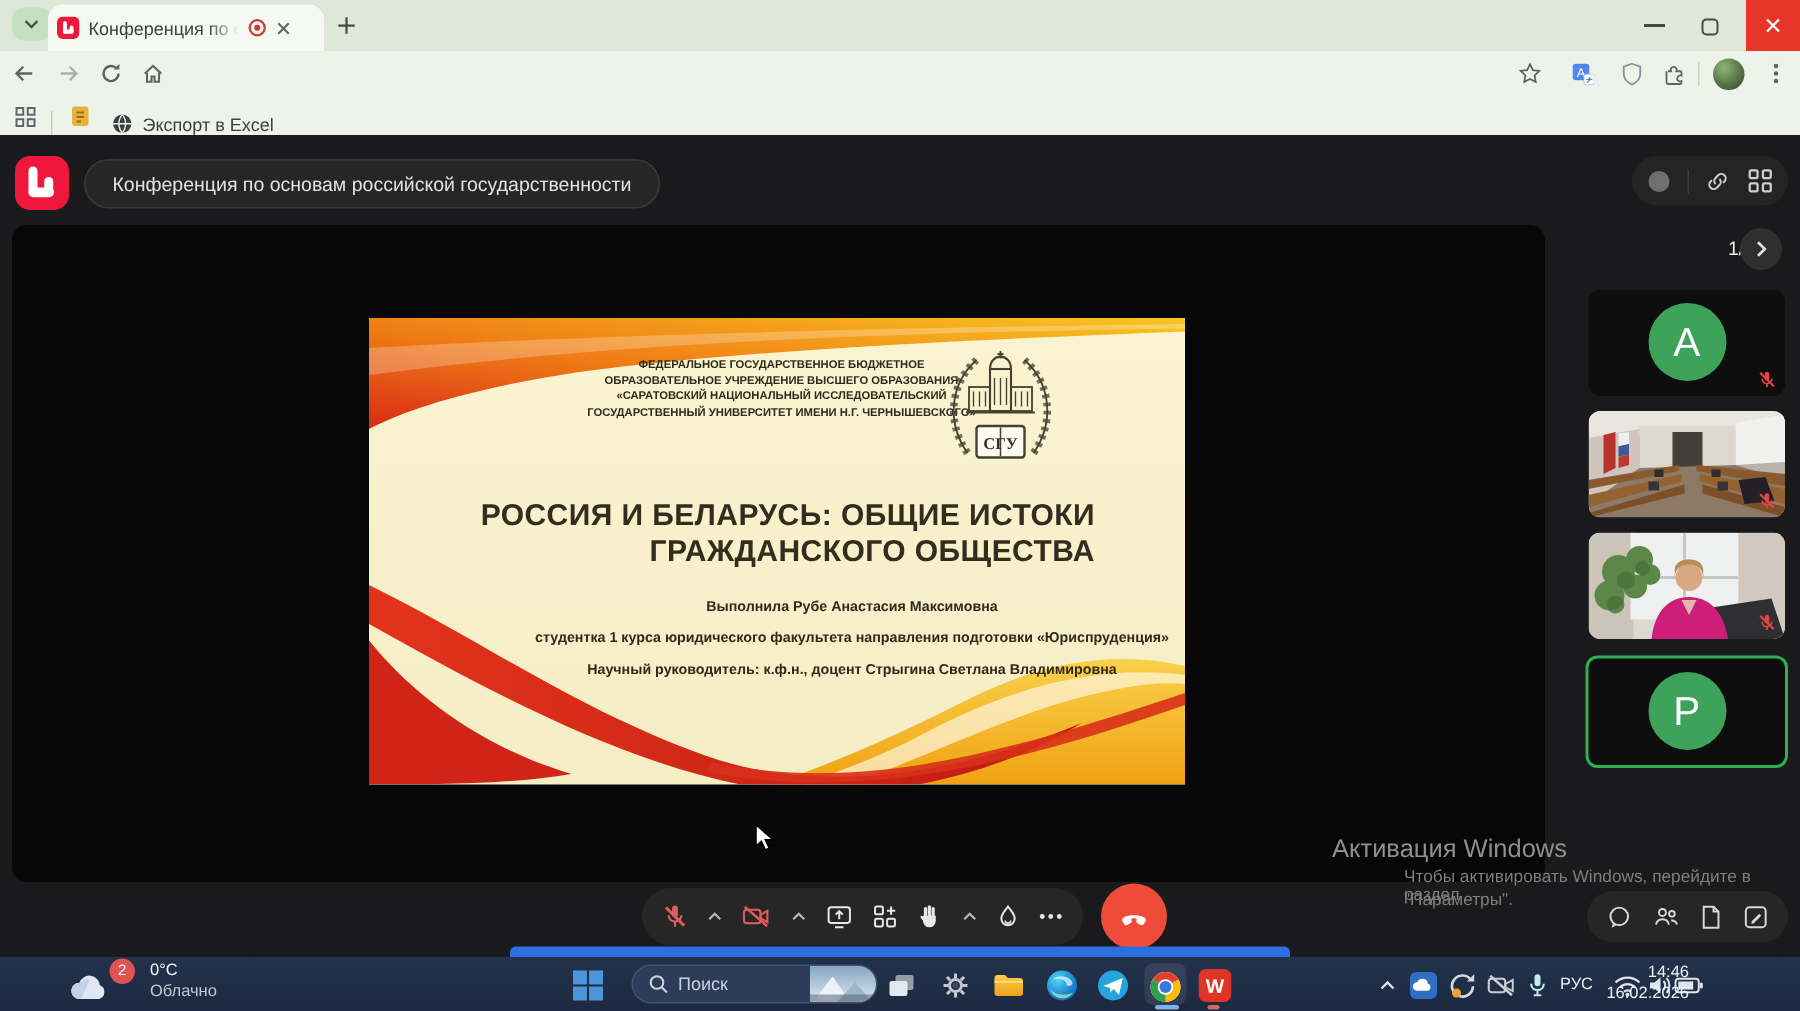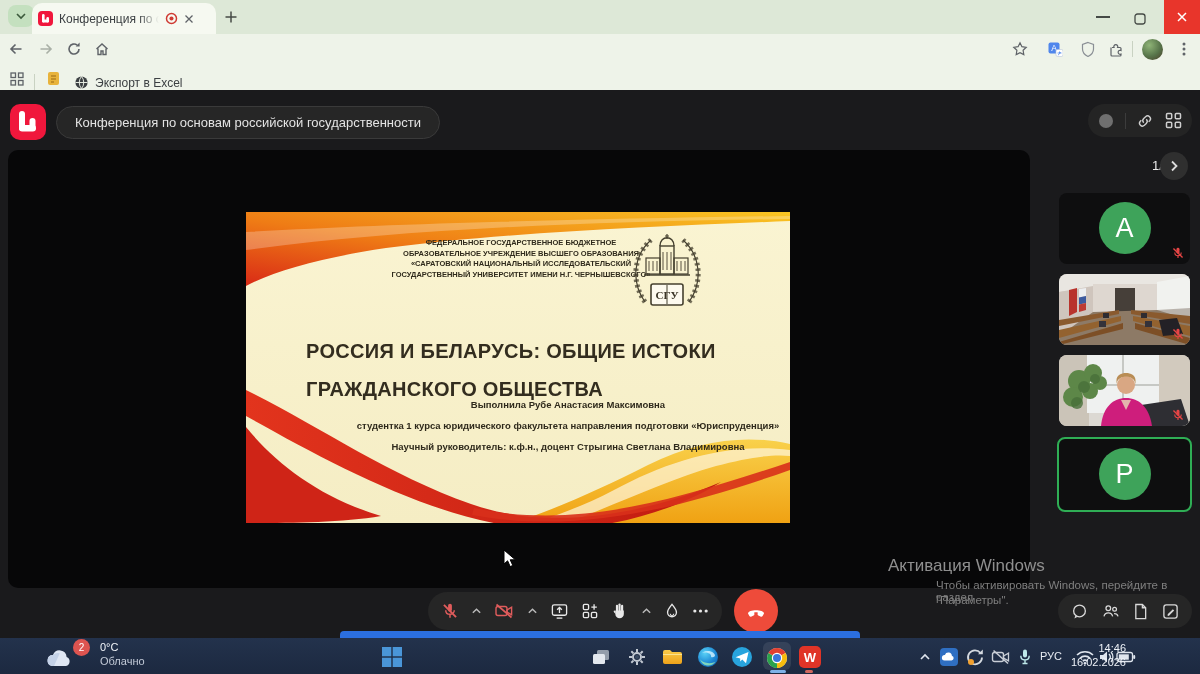--- a/index.html
+++ b/index.html
@@ -29,22 +29,22 @@
   .conflogo{left:10px;top:104px;width:36px;height:36px;border-radius:10px;background:#f0173c;}
   .confpill{left:56px;top:106px;height:33px;border-radius:17px;background:#262626;border:1px solid #3a3a3a;
     display:inline-flex;align-items:center;padding:0 18px;box-sizing:border-box;text-align:center;}
   .confpill span{font-size:13px;color:#e3e3e3;white-space:nowrap;}
   .toppill{left:1088px;top:104px;width:104px;height:33px;border-radius:17px;background:#242424;
     display:flex;align-items:center;justify-content:space-evenly;}
   .stage{left:8px;top:150px;width:1022px;height:438px;background:#070708;border-radius:10px;}
   .slide{left:246px;top:212px;width:544px;height:311px;background:linear-gradient(#faf4d2,#f5edc4);overflow:hidden;}
   .slide-inst{left:125px;top:26px;width:300px;text-align:center;font-size:7.5px;font-weight:bold;
     line-height:10.5px;color:#2f2a1c;z-index:2;}
-  .slide-title{left:0;top:120px;width:544px;text-align:left;font-size:20px;font-weight:bold;
-    line-height:38px;letter-spacing:.3px;color:#332d1f;z-index:2;}
+  .slide-title{left:0;top:120px;width:544px;text-align:right;font-size:20px;font-weight:bold;
+    line-height:24px;letter-spacing:.3px;color:#332d1f;z-index:2;}
   .slide-authors{left:0;top:182px;width:644px;text-align:center;font-size:9.5px;font-weight:bold;
     line-height:21px;color:#2f2a1c;z-index:2;}
   .pager-num{left:1104px;top:158px;font-size:13px;color:#eaeaea;margin-left:48px;}
   .pager-btn{left:1160px;top:152px;width:28px;height:28px;border-radius:50%;background:#2f2f2f;
     display:flex;align-items:center;justify-content:center;}
   .tile{left:1059px;width:131px;height:71px;border-radius:8px;background:#0e0e0f;overflow:hidden;}
   .tile.active{border:2px solid #2fae55;left:1057px;width:131px;}
   .avatar{width:52px;height:52px;border-radius:50%;background:#3ea35a;color:#fff;font-size:27px;
     display:flex;align-items:center;justify-content:center;margin:9px auto 0;}
   .micoff{position:absolute;right:5px;bottom:4px;}
@@ -500,20 +500,39 @@
 
   <svg class="abs" style="left:381px;top:646px;" width="22" height="22" viewBox="0 0 22 22">
       <g fill="#4a96d8">
         <rect x="1" y="1" width="9.3" height="9.3"></rect>
         <rect x="11.7" y="1" width="9.3" height="9.3"></rect>
         <rect x="1" y="11.7" width="9.3" height="9.3"></rect>
         <rect x="11.7" y="11.7" width="9.3" height="9.3"></rect>
       </g>
     </svg>
 
+  <div class="abs searchpill">
+    <svg style="margin-left:10px;" width="14" height="14" viewBox="0 0 14 14">
+        <circle cx="6" cy="6" r="4.2" fill="none" stroke="#ccd4e0" stroke-width="1.4"></circle>
+        <path d="M9.2,9.2 L12.6,12.6" stroke="#ccd4e0" stroke-width="1.4"></path>
+      </svg>
+    <span class="searchtext">Поиск</span>
+    <svg width="44" height="24" viewBox="0 0 44 24">
+        <defs>
+          <linearGradient id="sky" x1="0" y1="0" x2="0" y2="1">
+            <stop offset="0" stop-color="#86a7c4"></stop>
+            <stop offset="1" stop-color="#dde8f1"></stop>
+          </linearGradient>
+        </defs>
+        <rect width="44" height="24" fill="url(#sky)"></rect>
+        <polygon points="2,24 15,7 27,24" fill="#eef3f7"></polygon>
+        <polygon points="18,24 30,11 42,24" fill="#9db4c7"></polygon>
+        <rect y="19" width="44" height="5" fill="#5b6878" opacity=".55"></rect>
+      </svg>
+  </div>
 
   <div class="abs tb-ico" style="left:588px;">
       <svg width="20" height="18" viewBox="0 0 20 18">
         <rect x="6" y="2" width="12" height="10" rx="1.5" fill="#939daa"></rect>
         <rect x="2" y="6" width="12" height="10" rx="1.5" fill="#e3e8ee"></rect>
       </svg>
     </div>
   <div class="abs tb-ico" style="left:624px;">
       <svg width="20" height="20" viewBox="0 0 20 20">
         <g stroke="#c2c9d2" stroke-width="2">

